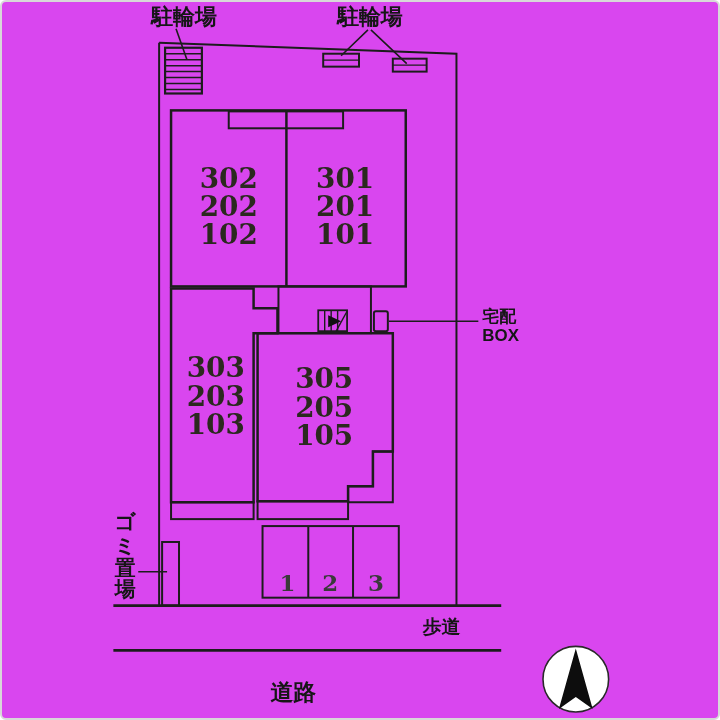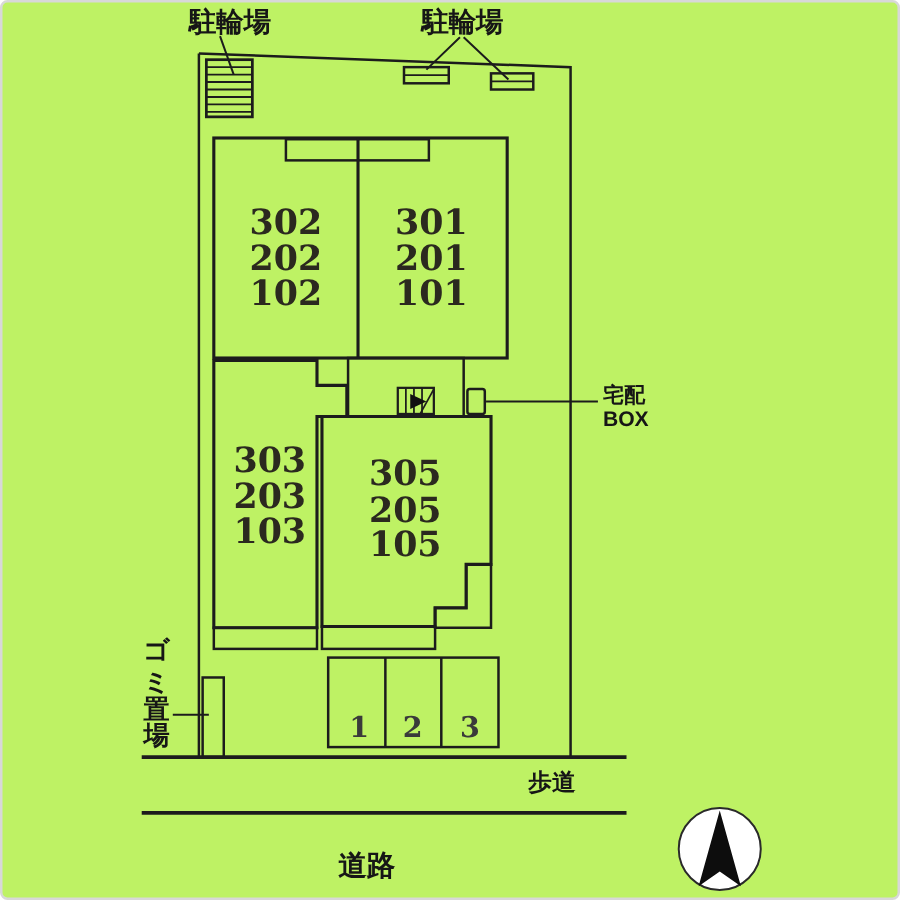--- a/index.html
+++ b/index.html
@@ -1,17 +1,17 @@
 <!DOCTYPE html>
 <html><head>
 <meta charset="utf-8">
 <style>
   html,body{margin:0;padding:0;background:#ffffff;}
   .frame{
-    position:relative;width:720px;height:720px;background:#bef264;
+    position:relative;width:720px;height:720px;background:#d946ef;
     box-sizing:border-box;border:2px solid #d8d8d8;border-radius:6px;overflow:hidden;
   }
   svg{display:block;width:100%;height:100%;}
   .ln{stroke:#1c1c1c;fill:none;}
   .jp{font-family:"Liberation Sans","DejaVu Sans",sans-serif;font-weight:bold;fill:#161616;font-size:22px;}
   .jp-sm{font-family:"Liberation Sans","DejaVu Sans",sans-serif;font-weight:bold;fill:#161616;font-size:17px;}
   .jp-vert{font-family:"Liberation Sans","DejaVu Sans",sans-serif;font-weight:bold;fill:#161616;font-size:21px;}
   .jp-walk{font-family:"Liberation Sans","DejaVu Sans",sans-serif;font-weight:bold;fill:#161616;font-size:19px;}
   .jp-road{font-family:"Liberation Sans","DejaVu Sans",sans-serif;font-weight:bold;fill:#161616;font-size:23px;}
   .unit-num{font-family:"DejaVu Serif","Liberation Serif",serif;font-weight:bold;fill:#2b291f;font-size:28px;}

